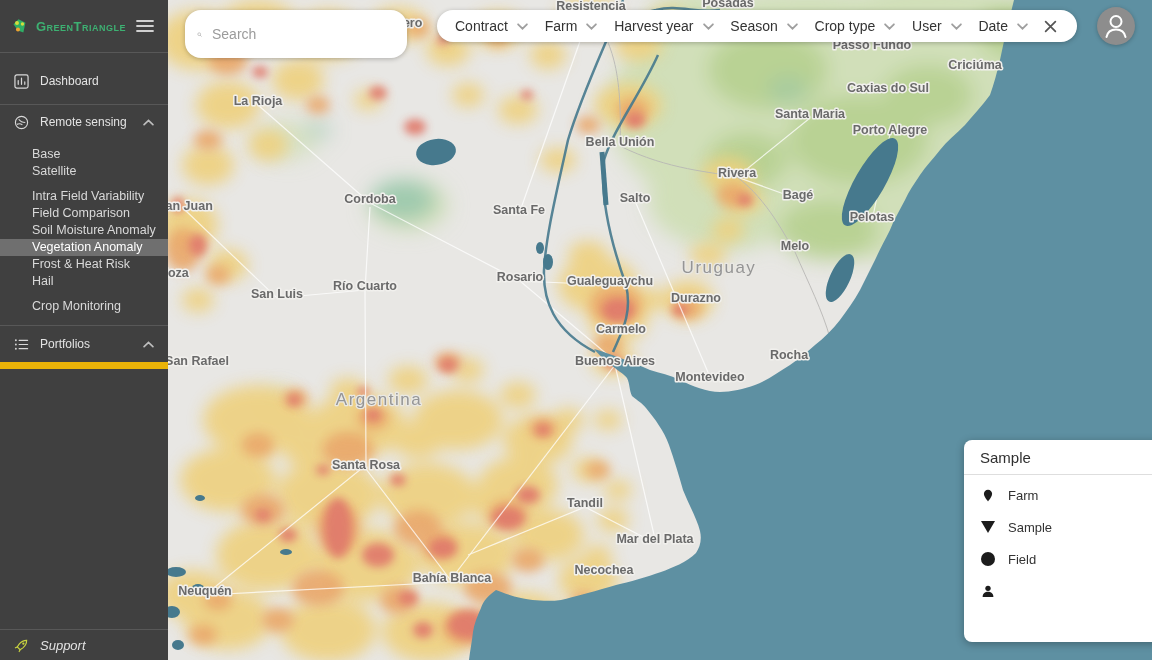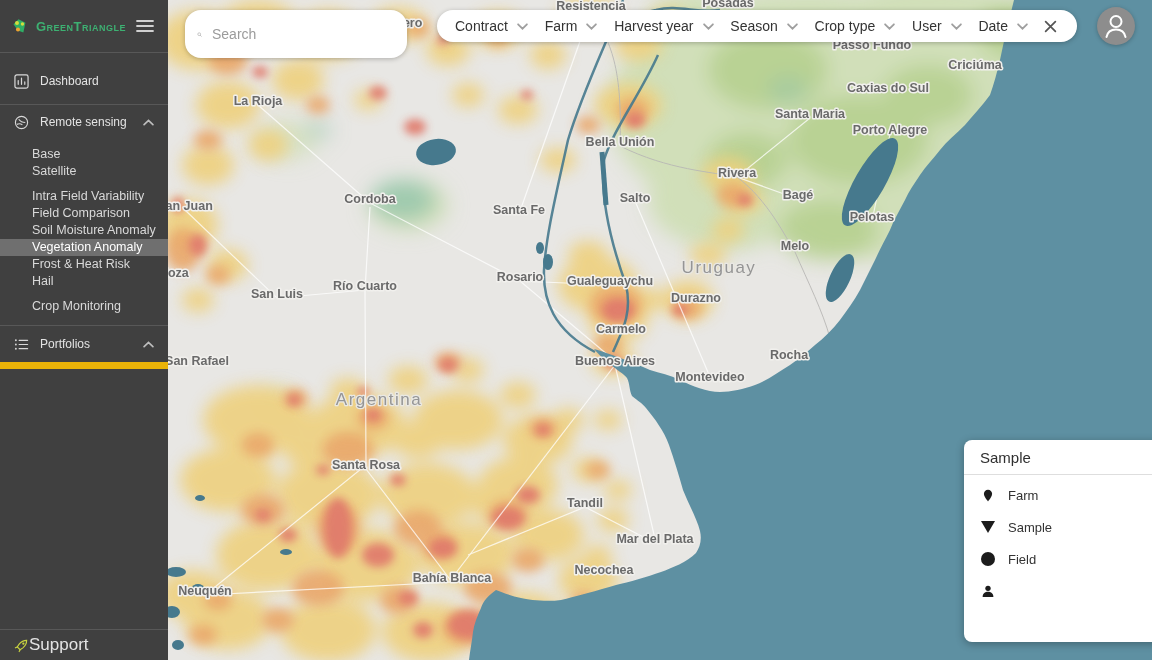--- a/index.html
+++ b/index.html
@@ -45,22 +45,22 @@
   .hamburger{cursor:pointer;display:flex;align-items:center;padding:2px;}
   .sb-row{display:flex;align-items:center;gap:11px;padding:0 14px;font-size:12px;color:#e3e3e3;cursor:pointer;}
   .sb-dashboard{height:30px;margin-top:13px;}
   .sb-divider{border-bottom:1px solid #585858;margin-top:8px;}
   .sb-section{height:34px;}
   .sb-section .sb-chev{margin-left:auto;}
   .sb-group{margin:7px 0 8px;}
   .sb-sub{height:17px;line-height:17px;padding-left:32px;font-size:12.5px;color:#d9d9d9;cursor:pointer;white-space:nowrap;}
   .sb-sub.selected{background:#6f6f6f;color:#fff;}
   .sb-spacer{flex:1;}
-  .sb-support{height:30px;border-top:1px solid #585858;display:flex;align-items:center;padding:0 14px;
-    font-size:17px;cursor:pointer;}
+  .sb-support{height:30px;border-top:1px solid #585858;display:flex;align-items:center;gap:11px;padding:0 14px;
+    font-size:13px;cursor:pointer;font-style:italic;}
   .sb-portfolios{height:36px;border-bottom:7px solid #eab308;}
 </style>
 </head>
 <body>
 
 <div class="app">
 
   <div class="map-area">
     <svg id="map-svg" width="984" height="660" viewBox="0 0 984 660">
       <defs>

